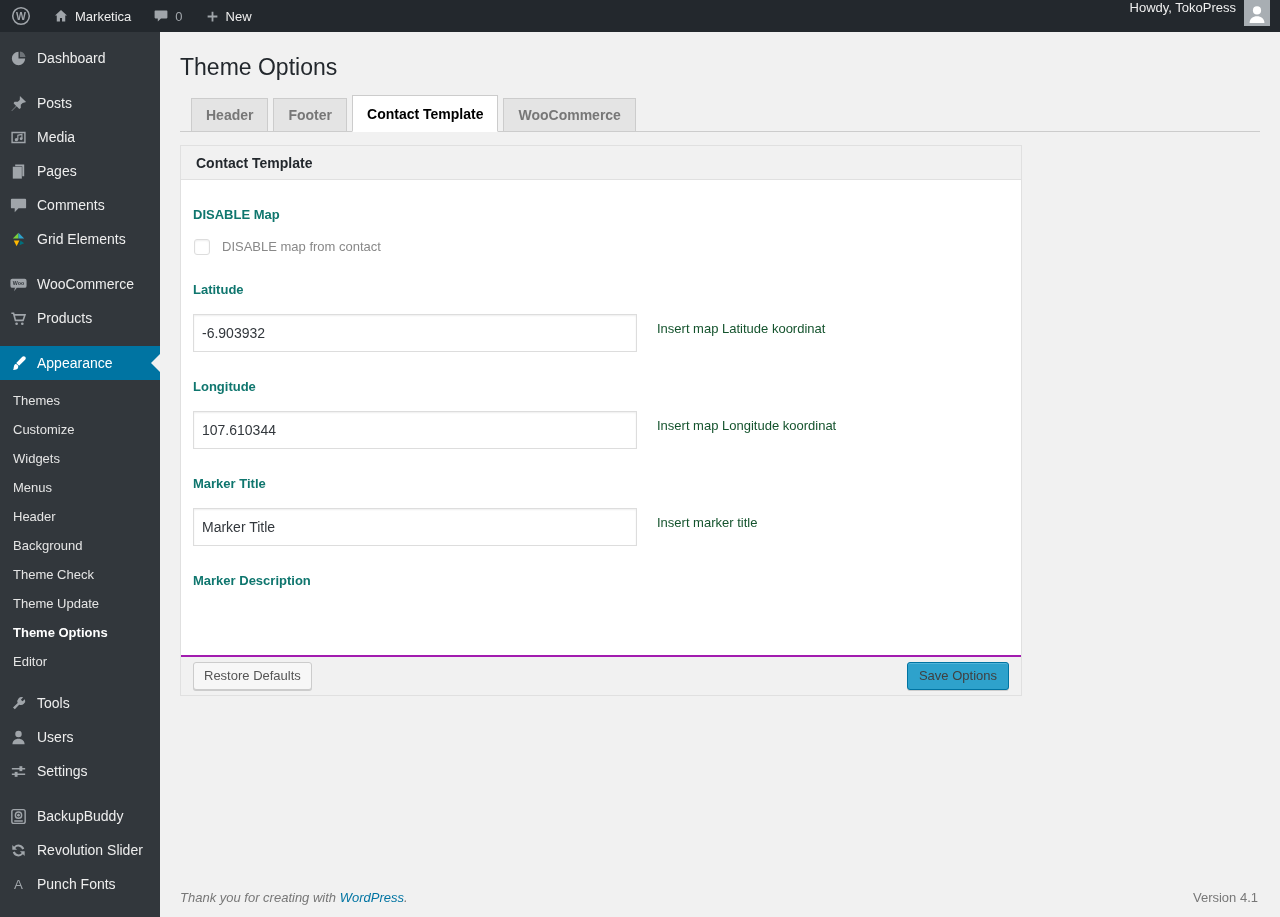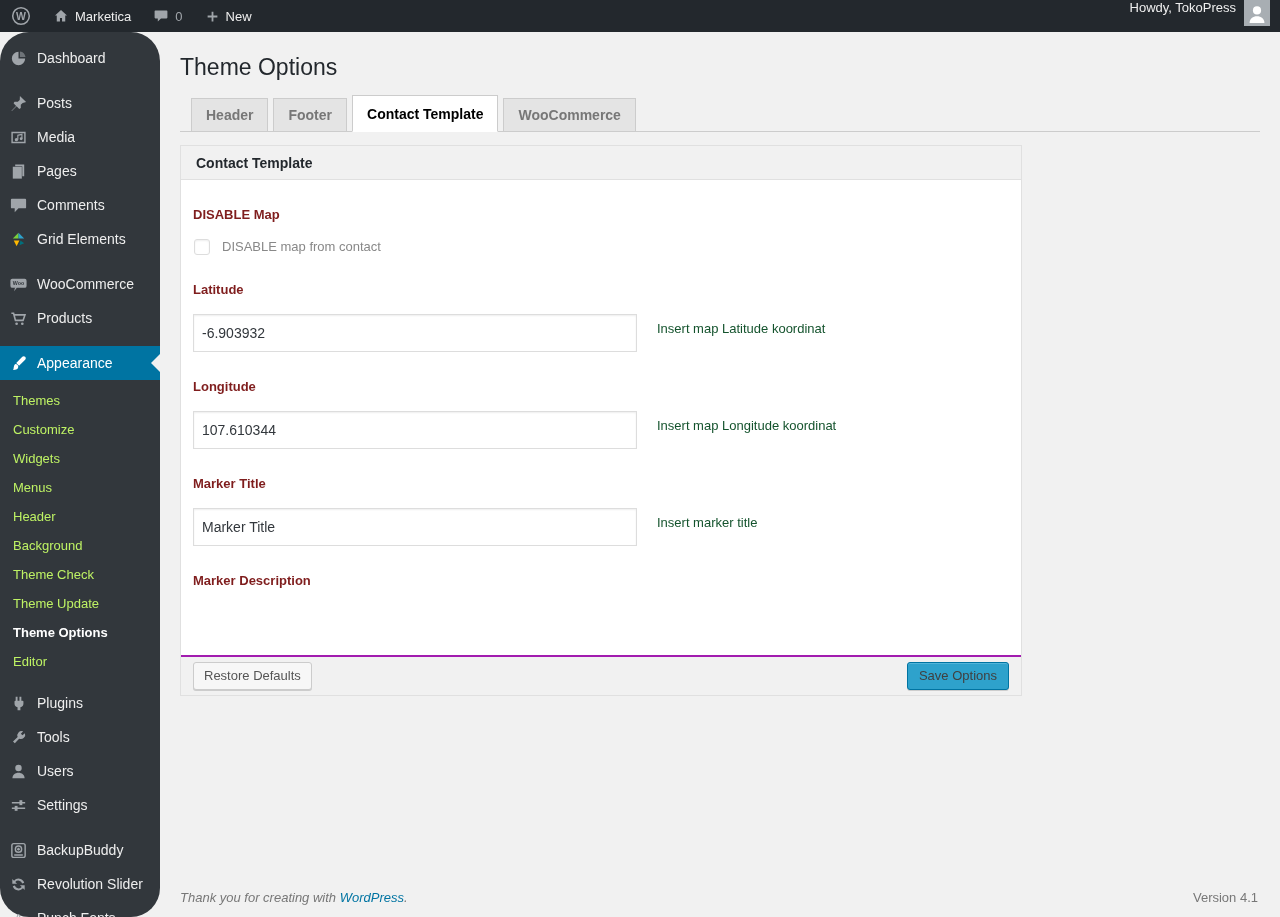--- a/index.html
+++ b/index.html
@@ -15,53 +15,53 @@
     height:32px; background:#23282d; color:#eee;
     display:flex; align-items:stretch; font-size:13px;
   }
   .ab-item { display:flex; align-items:center; gap:6px; padding:0 11px; cursor:pointer; }
   .ab-item svg { color:#a0a5aa; }
   .ab-count { color:#a0a5aa; }
   .ab-right { margin-left:auto; display:flex; align-items:flex-start; gap:8px; padding:0 10px; cursor:pointer; }
   .avatar { width:26px; height:26px; background:#a8aeb3; display:flex; align-items:flex-end; justify-content:center; overflow:hidden; }
   
   #wrap { display:flex; height:885px; }
-  #sidebar { width:160px; flex:none; background:#32373c; padding-top:9px;border-radius:29px; }
+  #sidebar { width:160px; flex:none; background:#32373c; padding-top:9px; }
   .menu-item { display:flex; align-items:center; height:34px; padding-left:9px; color:#eee; font-size:14px; cursor:pointer; position:relative; }
   .menu-item svg { width:19px; height:19px; margin-right:9px; color:#a0a5aa; flex:none; }
   .menu-sep { height:11px; }
   .menu-item.active { background:#0074a2; color:#fff; }
   .menu-item.active svg { color:#fff; }
   .current-arrow {
     position:absolute; right:0; top:50%; margin-top:-9px; width:0; height:0;
     border-top:9px solid transparent; border-bottom:9px solid transparent; border-right:9px solid #f1f1f1;
   }
   .submenu { padding:6px 0 10px; }
-  .submenu a { display:block; padding:7px 0 7px 13px; font-size:13px; color:#bef264; cursor:pointer; }
+  .submenu a { display:block; padding:7px 0 7px 13px; font-size:13px; color:#e5e5e5; cursor:pointer; }
   .submenu a.current { color:#fff; font-weight:700; }
   
   #content { flex:1; position:relative; padding:0 20px; }
   h1#page-title { margin:0; padding:22px 0 0; font-size:23px; font-weight:400; color:#23282d; line-height:1.2; }
   .nav-tab-wrapper { border-bottom:1px solid #ccc; padding-left:11px; margin-top:13px; display:flex; align-items:flex-end; }
   .nav-tab {
     background:#e4e4e4; border:1px solid #ccc; border-bottom:none;
     color:#777; font-size:14px; font-weight:600; line-height:16px;
     padding:8px 14px; margin-right:5px; cursor:pointer; white-space:nowrap;
   }
   .nav-tab.active {
     background:#fff; color:#000; font-weight:700;
     padding:10px 14px 9px; margin-bottom:-1px; border-bottom:1px solid #fff;
   }
   
   #panel { width:842px; margin-top:13px; background:#fff; border:1px solid #e0e0e0; }
   .panel-header { background:#f1f1f1; border-bottom:1px solid #e0e0e0; height:34px; line-height:34px; padding:0 15px; font-size:14px; font-weight:700; color:#23282d; }
   .panel-body { padding:27px 12px 50px; }
   .field { margin-bottom:27px; }
   .field:last-child { margin-bottom:0; }
-  .field-label { font-size:13px; font-weight:700; color:#7f1d1d; margin:0 0 17px; }
+  .field-label { font-size:13px; font-weight:700; color:#0f766e; margin:0 0 17px; }
   .checkbox-row { display:flex; align-items:center; gap:12px; color:#888; font-size:13px; }
   input[type=checkbox] {
     appearance:none; -webkit-appearance:none; width:16px; height:16px; margin:0 0 0 1px;
     background:#fff; border:1px solid #ddd; border-radius:3px; box-shadow:inset 0 1px 2px rgba(0,0,0,.07); cursor:pointer;
   }
   .control-row { display:flex; align-items:flex-start; }
   .text-input {
     width:444px; height:28px; background:#fff; border:1px solid #ddd;
     padding:18px 8px; font-size:14px; color:#32373c; font-family:inherit;
     box-shadow:inset 0 1px 2px rgba(0,0,0,.07); outline:none;
@@ -219,26 +219,20 @@
       <a>Header</a>
       <a>Background</a>
       <a>Theme Check</a>
       <a>Theme Update</a>
       <a class="current">Theme Options</a>
       <a>Editor</a>
     </div>
 
     <div class="menu-item">
       <svg viewBox="0 0 20 20" fill="currentColor">
-          <path d="M7 3h2v4h2V3h2v4h1.2a1 1 0 0 1 1 1v2a4.2 4.2 0 0 1-3.2 4v3H9v-3a4.2 4.2 0 0 1-3.2-4V8a1 1 0 0 1 1-1H7z"></path>
-        </svg>
-      <span>Plugins</span>
-    </div>
-    <div class="menu-item">
-      <svg viewBox="0 0 20 20" fill="currentColor">
           <path d="M16.8 5.4a4.6 4.6 0 0 1-6.1 5.8l-4.6 4.9-1.9-1.9 4.9-4.6a4.6 4.6 0 0 1 5.8-6.1L12.5 6l1.6 1.6z"></path>
         </svg>
       <span>Tools</span>
     </div>
     <div class="menu-item">
       <svg viewBox="0 0 20 20" fill="currentColor">
           <circle cx="10" cy="6.3" r="3.4"></circle>
           <path d="M3.6 17c0-3.5 2.9-5.8 6.4-5.8s6.4 2.3 6.4 5.8z"></path>
         </svg>
       <span>Users</span>

